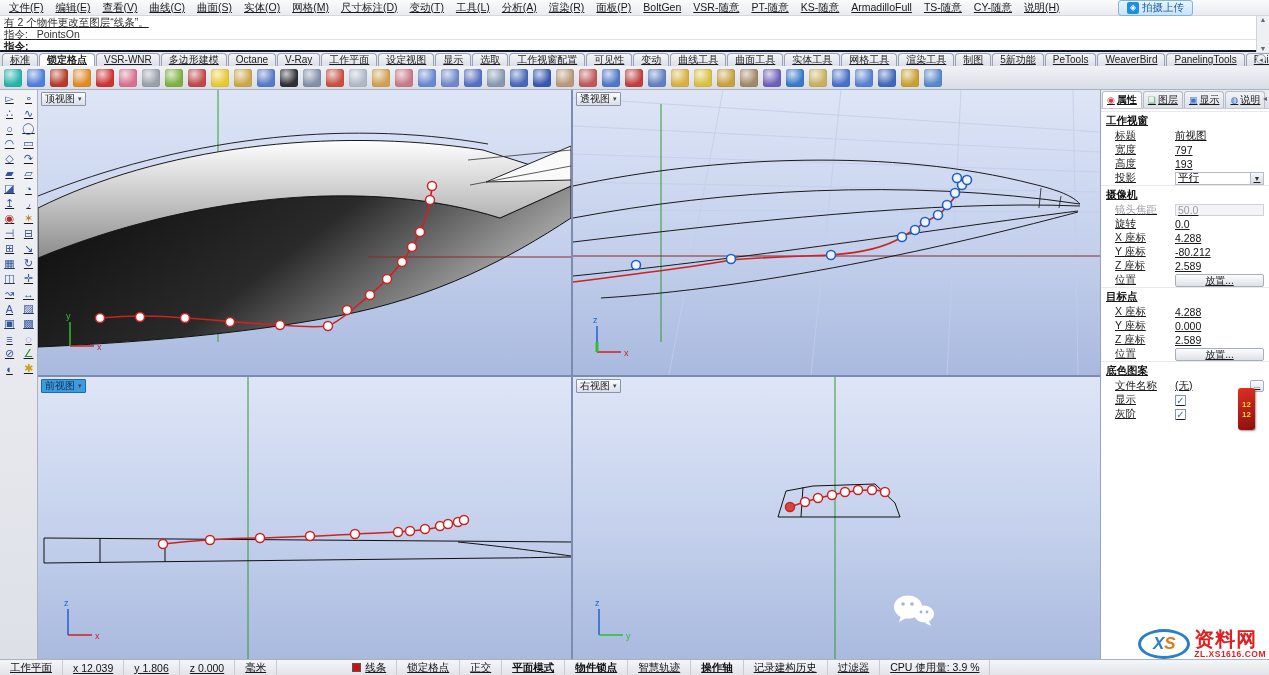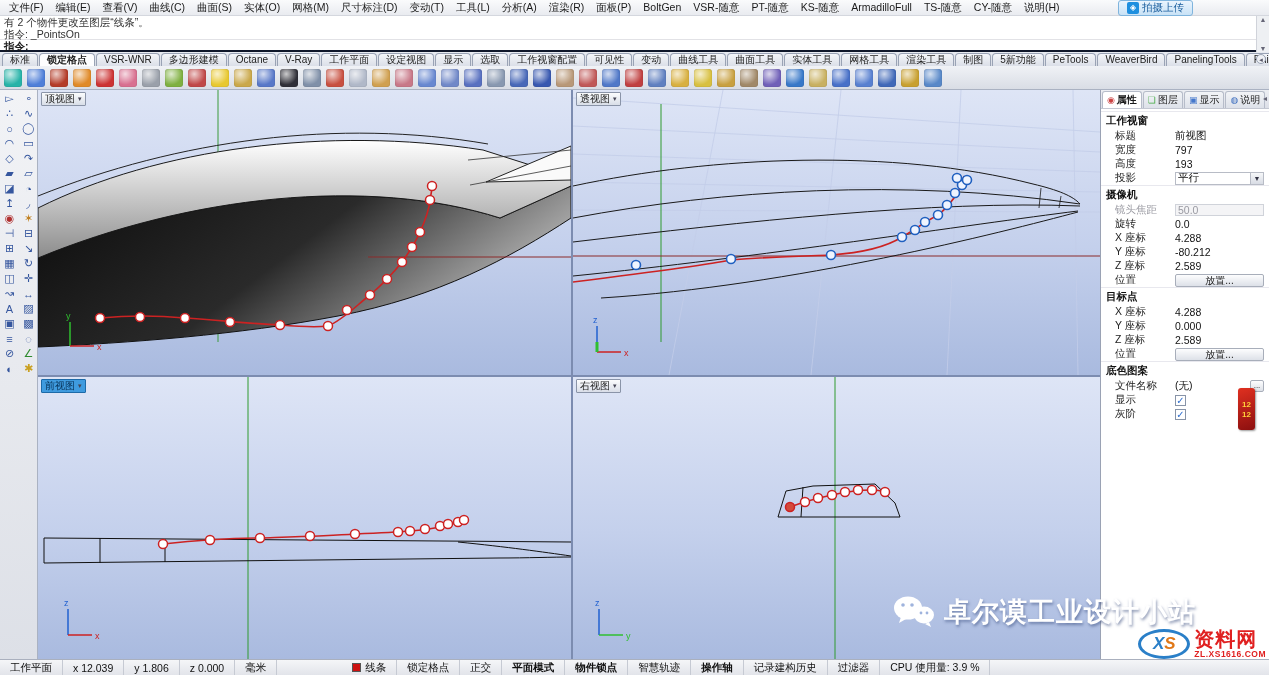--- a/index.html
+++ b/index.html
@@ -1,18 +1,18 @@
 <!DOCTYPE html>
 <html><head>
 <meta charset="utf-8">
 <style>
   *{box-sizing:border-box;margin:0;padding:0;}
   html,body{width:1269px;height:675px;overflow:hidden;}
   body{font-family:"Liberation Sans","DejaVu Sans",sans-serif;font-size:11px;color:#1a1a1a;position:relative;background:#e8eaee;}
-  .app{display:flex;flex-direction:column;width:1269px;height:675px;}
+  .app{display:flex;flex-direction:column;width:1269px;height:675px;text-decoration:underline;}
 
   
   .menubar{height:16px;background:linear-gradient(#fafbfc,#e9ebf0);border-bottom:1px solid #d4d7de;display:flex;align-items:center;padding:0 3px;position:relative;z-index:5;}
   .menu-item{padding:0 6px;font-size:10.5px;line-height:15px;cursor:default;white-space:nowrap;}
   .capture-btn{position:absolute;right:76px;top:0;height:16px;display:flex;align-items:center;gap:3px;background:linear-gradient(#eaf4fd,#c8e2f6);border:1px solid #7fb4dd;border-radius:3px;padding:0 8px;color:#1c5f9e;font-size:10.5px;}
   .capture-logo{width:12px;height:12px;background:#1e8fdf;border-radius:2px;color:#fff;font-size:8px;line-height:12px;text-align:center;}
 
   
   .cmdhist{height:24px;background:#fff;padding:0 4px;border-bottom:1px solid #e2e2e6;position:relative;}
   .cmd-line{height:12px;line-height:12px;font-size:10.5px;color:#333;white-space:nowrap;}
@@ -543,21 +543,20 @@
   <svg width="42" height="34" viewBox="0 0 42 34">
     <ellipse cx="15" cy="13" rx="14" ry="11.5" fill="#ffffff"></ellipse>
     <path d="M8,22 L6,28 L13,24 Z" fill="#ffffff"></path>
     <circle cx="10" cy="10" r="1.8" fill="#9fb3dd"></circle>
       <circle cx="19" cy="10" r="1.8" fill="#9fb3dd"></circle>
     <ellipse cx="31" cy="20" rx="10" ry="8.5" fill="#ffffff"></ellipse>
     <path d="M36,27 L38,32 L32,29 Z" fill="#ffffff"></path>
     <circle cx="28" cy="18" r="1.4" fill="#9fb3dd"></circle>
       <circle cx="34" cy="18" r="1.4" fill="#9fb3dd"></circle>
   </svg>
-  <span class="wm-text">卓尔谟工业设计小站</span>
 </div>
 
 <div class="wm-xs">
   <div class="xs-oval">
     <span class="xs-x">X</span>
       <span class="xs-s">S</span>
   </div>
   <div class="xs-right">
     <span class="xs-name">资料网</span>
     <span class="xs-url">ZL.XS1616.COM</span>

